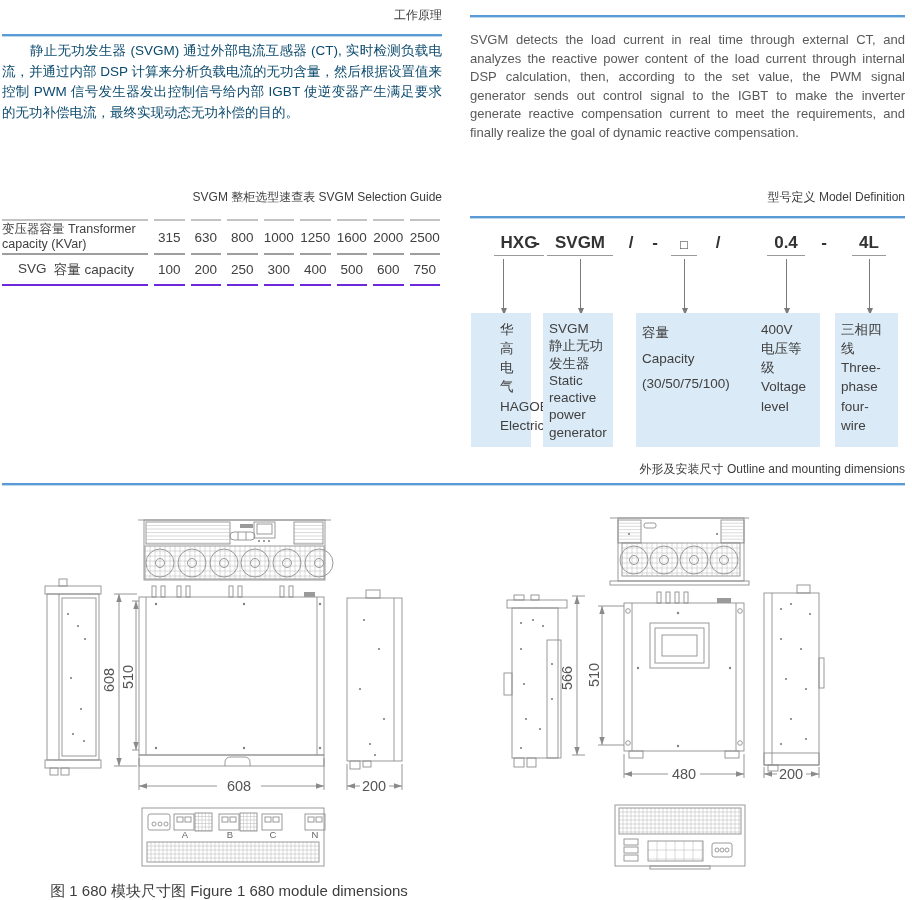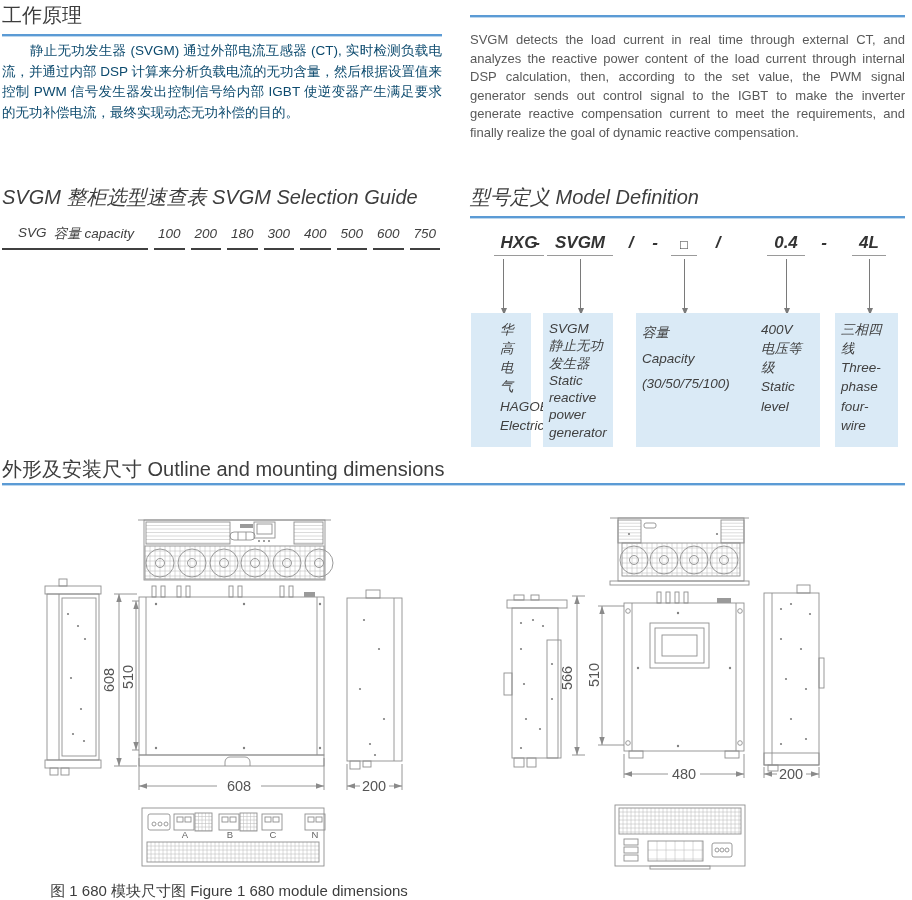--- a/index.html
+++ b/index.html
@@ -3,32 +3,32 @@
 <meta charset="utf-8">
 <style>
   html,body{margin:0;padding:0;background:#fff;}
   body{width:912px;height:900px;overflow:hidden;
        font-family:"Liberation Sans","DejaVu Sans",sans-serif;color:#595959;}
   .page{position:relative;width:912px;height:900px;padding:6px 7px 0 2px;box-sizing:border-box;}
   .cols{display:flex;gap:28px;}
   .col-l{width:440px;flex:none;}
   .col-r{width:435px;flex:none;}
   .row-top{height:182px;}
-  .row-mid{height:262px;font-style:italic;}
-  h2.sec{margin:0;font-size:20px;font-weight:400;color:#3d3d3d;line-height:19px;}
+  .row-mid{height:262px;}
+  h2.sec{margin:0;font-size:12px;font-weight:400;color:#3d3d3d;line-height:19px;text-align:right;}
   .rule{height:3px;margin-top:9px;background:linear-gradient(to bottom,#5b9bd5 0 62%,#bdd7ee 62% 100%);}
   .para-zh{margin-top:4px;font-size:13.5px;line-height:20.5px;text-align:justify;text-indent:28px;color:#0c4a6e;}
   .para-en{margin-top:13px;font-size:13px;line-height:18.6px;text-align:justify;color:#595959;}
   
   table.sel{border-collapse:separate;border-spacing:6px 0;margin:12px 0 0 -6px;width:450px;table-layout:fixed;}
   table.sel td{padding:0;}
   td.lbl{width:146px;font-size:12.5px;line-height:15px;color:#404040;padding:3px 0 4px 2px;}
   td.num{text-align:center;font-size:13.5px;color:#404040;}
   tr.r1 td{border-top:2px solid #c3c3c3;border-bottom:2px solid #9e9e9e;height:32px;vertical-align:middle;}
-  tr.r2 td{border-bottom:2px solid #404040;height:29px;vertical-align:middle;}
+  tr.r2 td{border-bottom:2px solid #6d28d9;height:29px;vertical-align:middle;}
   td.lbl2{width:146px;}
   td.lbl2 .two{display:flex;justify-content:space-between;padding:0 14px 0 16px;font-size:13.5px;color:#404040;}
   
   .model{position:relative;margin-top:14px;height:218px;}
   .tok{position:absolute;top:0;height:22px;text-align:center;font-weight:bold;font-size:17px;color:#333;}
   .tok.u{border-bottom:1.5px solid #9a9a9a;}
   .tok.sq{font-size:13px;padding-top:4px;height:18px;}
   .arr{position:absolute;top:26px;width:1px;height:49px;background:#7a7a7a;}
   .arr:after{content:"";position:absolute;left:-2.5px;top:49px;width:0;height:0;
              border-left:3px solid transparent;border-right:3px solid transparent;border-top:7px solid #7a7a7a;}
@@ -69,30 +69,41 @@
       <div class="rule"></div>
       <p class="para-en">SVGM detects the load current in real time through external CT, and analyzes the reactive power content of the load current through internal DSP calculation, then, according to the set value, the PWM signal generator sends out control signal to the IGBT to make the inverter generate reactive compensation current to meet the requirements, and finally realize the goal of dynamic reactive compensation.</p>
     </section>
   </div>
 
   <div class="cols row-mid">
     <section class="col-l">
       <h2 class="sec">SVGM 整柜选型速查表 SVGM Selection Guide</h2>
       <table class="sel">
         <tbody>
+            <tr class="r1">
+          <td class="lbl">变压器容量 Transformer capacity (KVar)</td>
+          <td class="num">315</td>
+          <td class="num">630</td>
+          <td class="num">800</td>
+          <td class="num">1000</td>
+          <td class="num">1250</td>
+          <td class="num">1600</td>
+          <td class="num">2000</td>
+          <td class="num">2500</td>
+        </tr>
         <tr class="r2">
           <td class="lbl2">
             <span class="two">
               <span>SVG</span>
               <span>容量 capacity</span>
             </span>
           </td>
           <td class="num">100</td>
           <td class="num">200</td>
-          <td class="num">180</td>
+          <td class="num">250</td>
           <td class="num">300</td>
           <td class="num">400</td>
           <td class="num">500</td>
           <td class="num">600</td>
           <td class="num">750</td>
         </tr>
       </tbody>
         </table>
     </section>
 
@@ -125,21 +136,21 @@
 发生器
 Static
 reactive
 power
 generator</div>
         <div class="mbox loose" style="left:166px;width:124px;">容量
 Capacity
 (30/50/75/100)</div>
         <div class="mbox" style="left:285px;width:65px;">400V
 电压等级
-Static
+Voltage
 level</div>
         <div class="mbox" style="left:365px;width:63px;">三相四线
 Three-
 phase
 four-wire</div>
       </div>
     </section>
   </div>
 
   <section class="outline">

